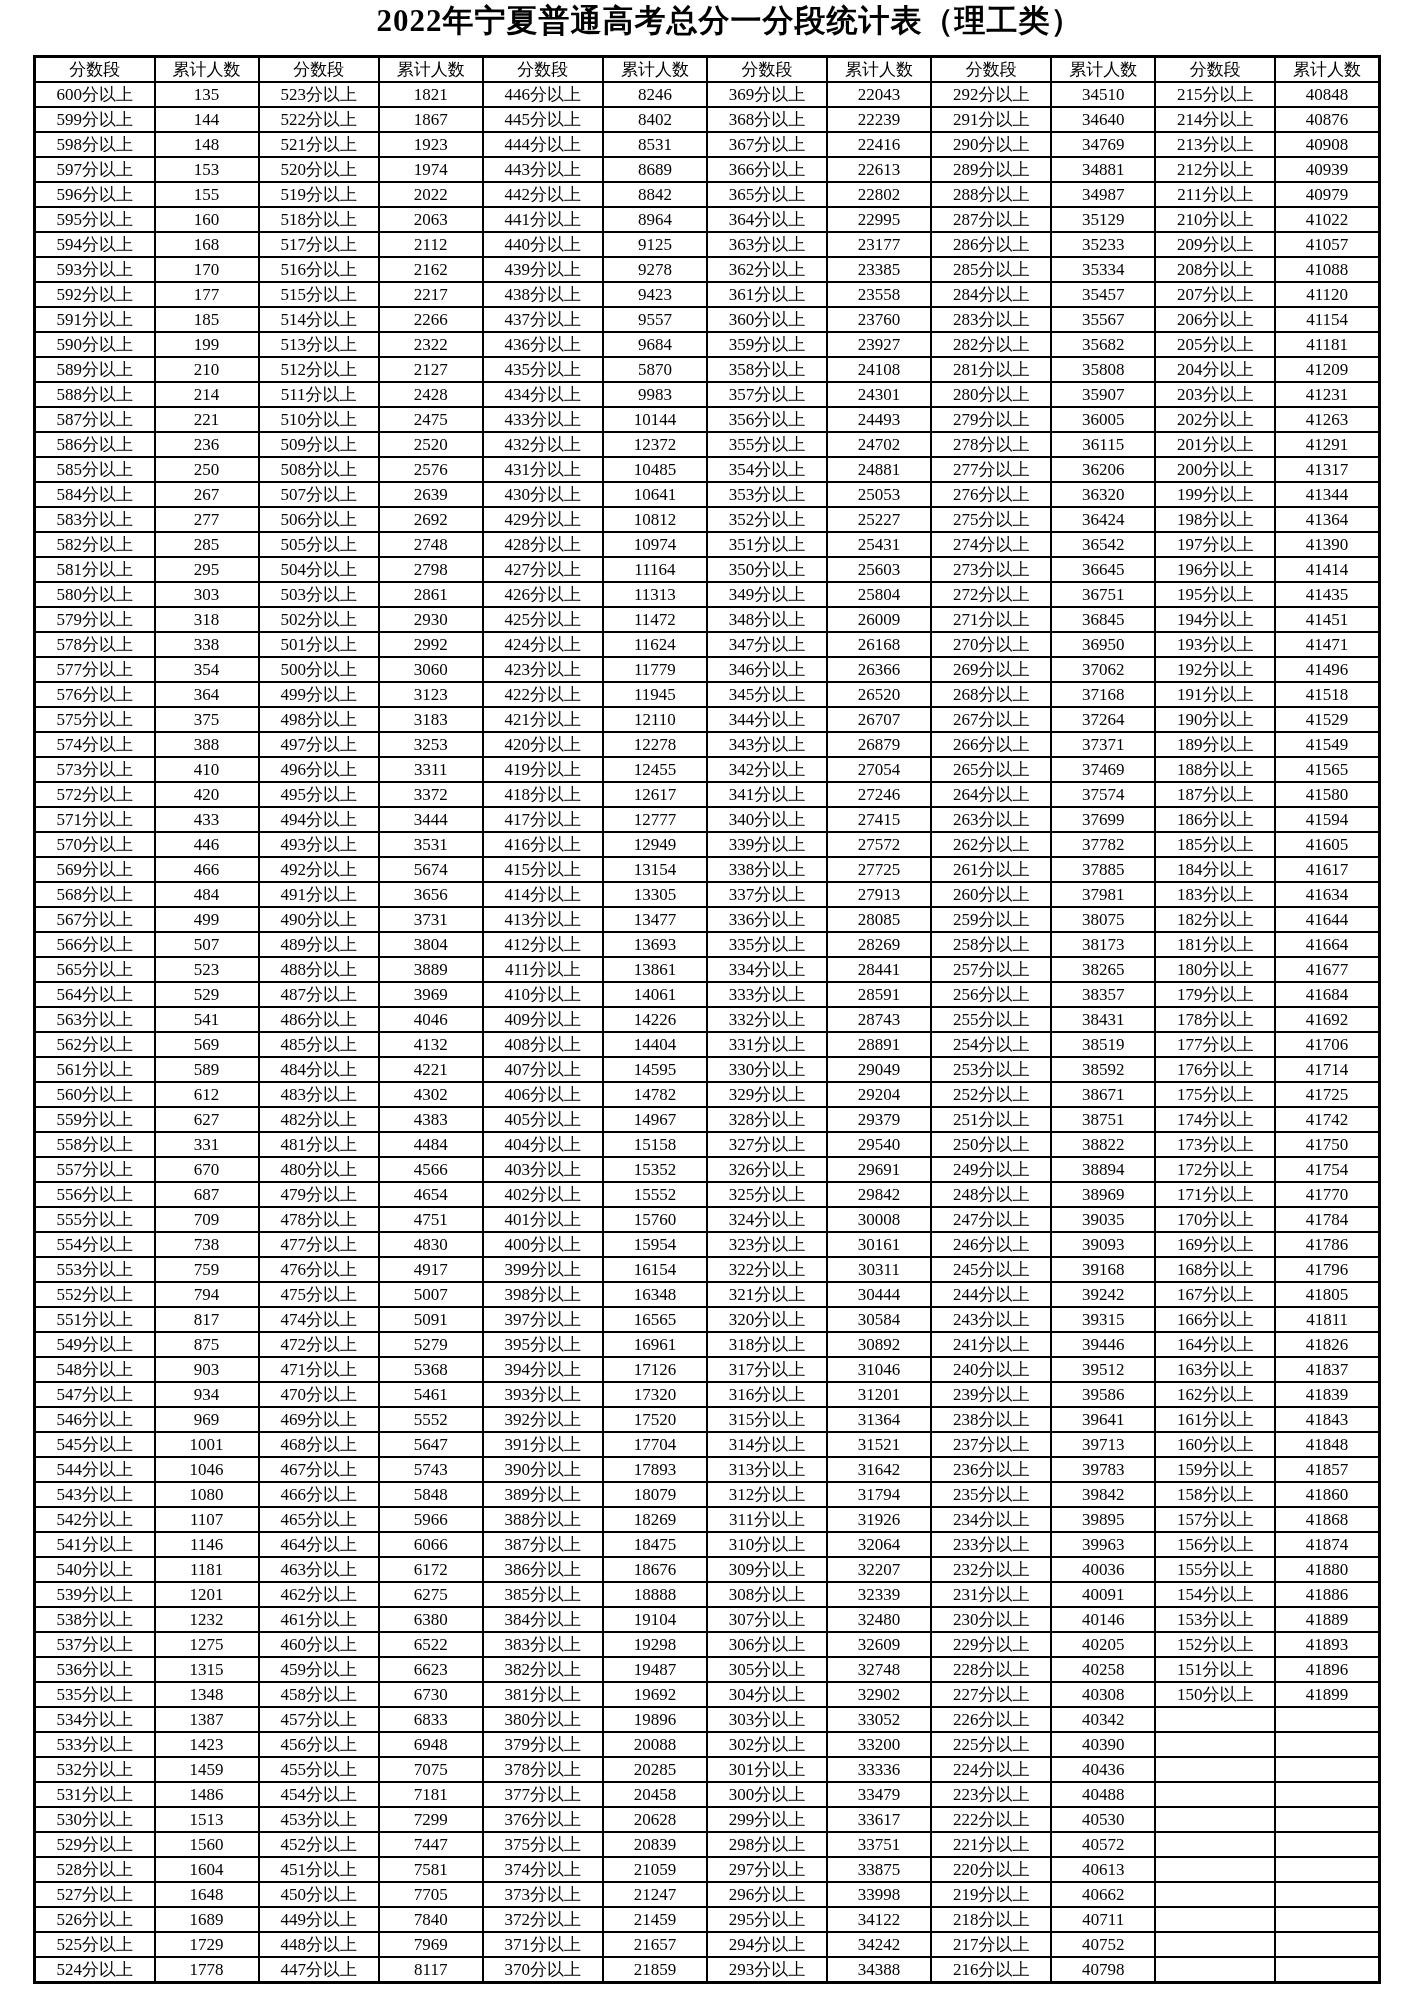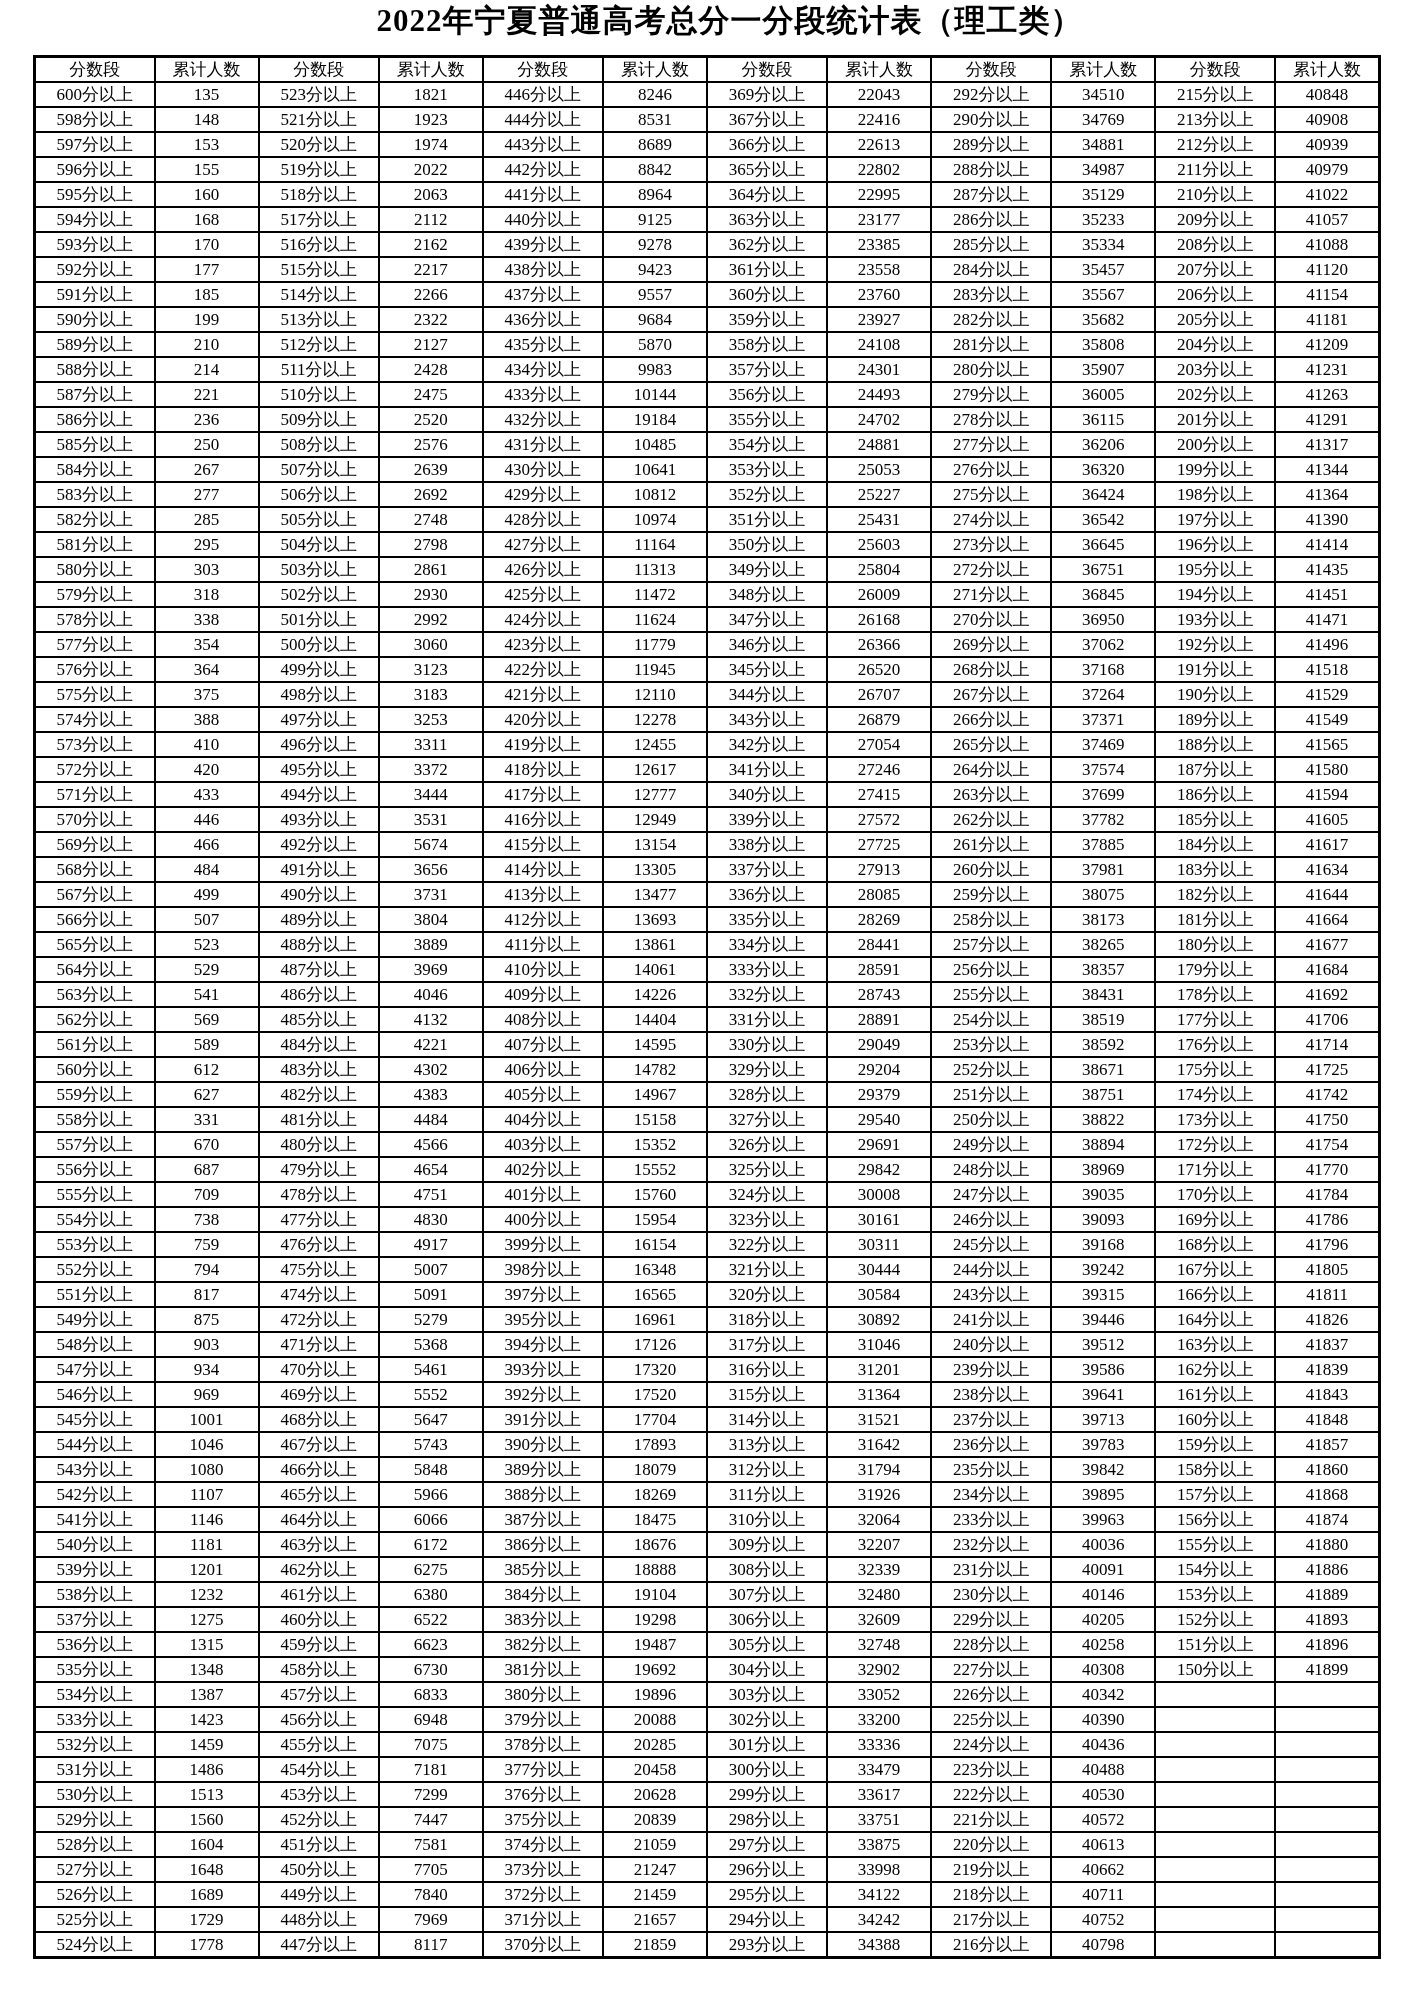--- a/index.html
+++ b/index.html
@@ -62,20 +62,34 @@
         <td>446分以上</td>
         <td>8246</td>
         <td>369分以上</td>
         <td>22043</td>
         <td>292分以上</td>
         <td>34510</td>
         <td>215分以上</td>
         <td>40848</td>
       </tr>
       <tr>
+        <td>599分以上</td>
+        <td>144</td>
+        <td>522分以上</td>
+        <td>1867</td>
+        <td>445分以上</td>
+        <td>8402</td>
+        <td>368分以上</td>
+        <td>22239</td>
+        <td>291分以上</td>
+        <td>34640</td>
+        <td>214分以上</td>
+        <td>40876</td>
+      </tr>
+      <tr>
         <td>598分以上</td>
         <td>148</td>
         <td>521分以上</td>
         <td>1923</td>
         <td>444分以上</td>
         <td>8531</td>
         <td>367分以上</td>
         <td>22416</td>
         <td>290分以上</td>
         <td>34769</td>
@@ -235,21 +249,21 @@
         <td>36005</td>
         <td>202分以上</td>
         <td>41263</td>
       </tr>
       <tr>
         <td>586分以上</td>
         <td>236</td>
         <td>509分以上</td>
         <td>2520</td>
         <td>432分以上</td>
-        <td>19184</td>
+        <td>12372</td>
         <td>355分以上</td>
         <td>24702</td>
         <td>278分以上</td>
         <td>36115</td>
         <td>201分以上</td>
         <td>41291</td>
       </tr>
       <tr>
         <td>585分以上</td>
         <td>250</td>

